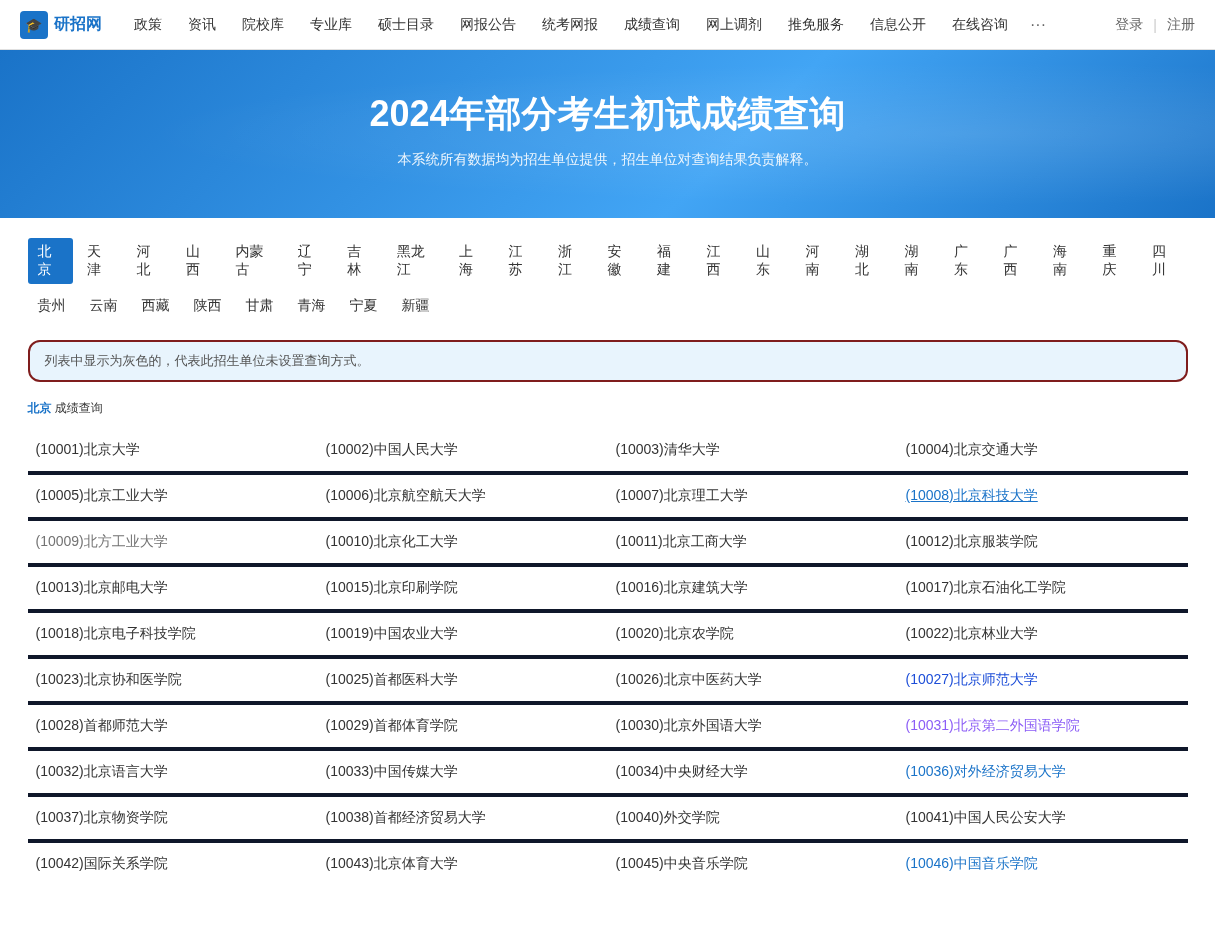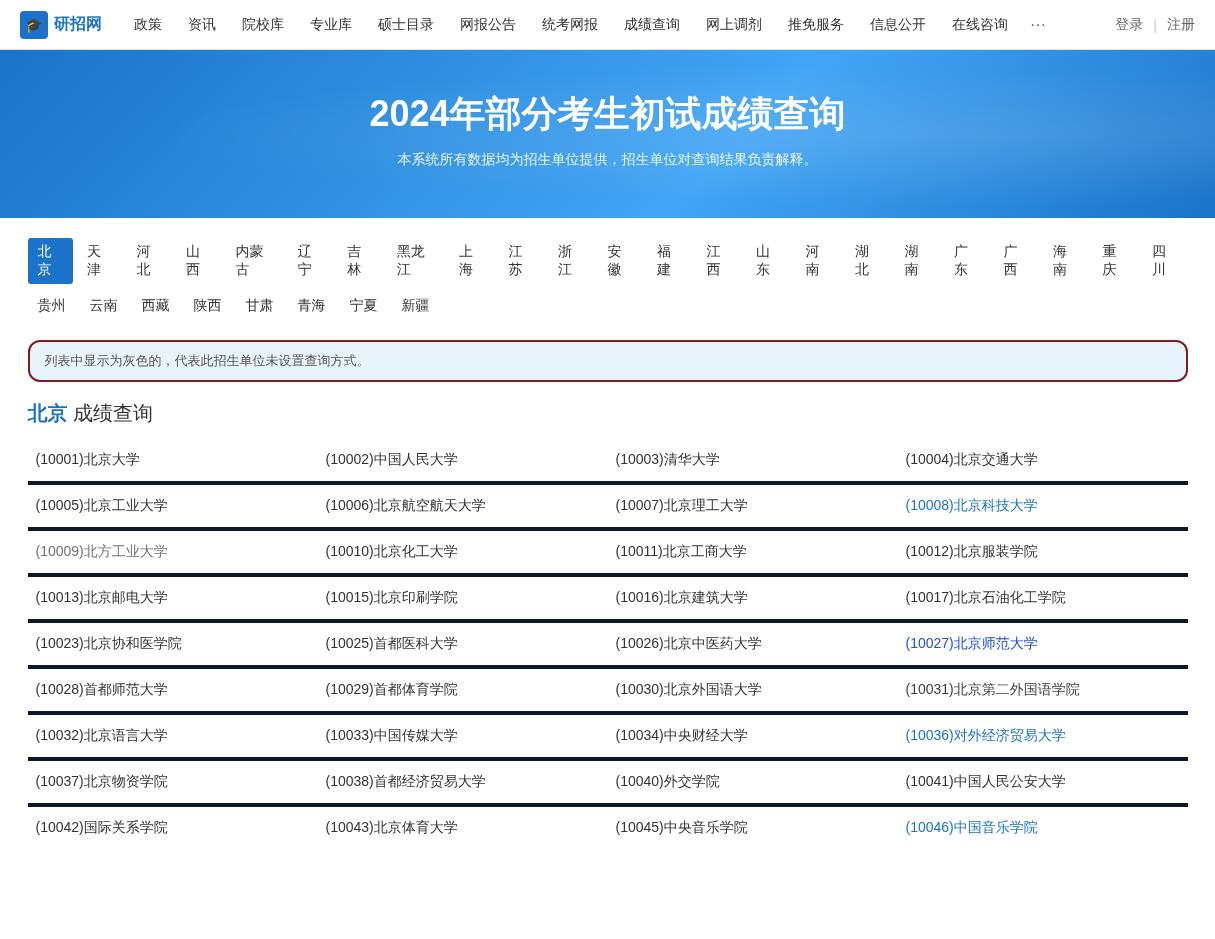--- a/index.html
+++ b/index.html
@@ -74,21 +74,21 @@
     }
 
     
     .info-box {
       background: #e8f4fd; border: 2px solid #7f1d1d; border-radius: 12px;
       padding: 10px 15px; margin-bottom: 18px; font-size: 13px; color: #555;
     }
 
     
     .section-title {
-      font-size: 20px; margin-bottom: 12px;
+      font-size: 12px; margin-bottom: 12px;
       color: #333;
     }
     .section-title .blue { color: #1a73c8; font-weight: bold; }
 
     
     .uni-grid { width: 100%; border-collapse: collapse; }
     .uni-grid tr { border-bottom: 4px solid #0f172a; }
     .uni-grid tr:last-child { border-bottom: none; }
     .uni-grid td {
       padding: 12px 8px; width: 25%; font-size: 14px; color: #333;
@@ -189,45 +189,51 @@
           <tr>
             <td>(10001)北京大学</td>
             <td>(10002)中国人民大学</td>
             <td>(10003)清华大学</td>
             <td>(10004)北京交通大学</td>
           </tr>
           <tr>
             <td>(10005)北京工业大学</td>
             <td>(10006)北京航空航天大学</td>
             <td>(10007)北京理工大学</td>
-            <td class="link-cell" style="color: rgb(26, 115, 200); cursor: pointer;">(10008)北京科技大学</td>
+            <td class="link-cell" style="color: rgb(26, 115, 200); cursor: pointer; text-decoration: underline;">(10008)北京科技大学</td>
           </tr>
           <tr>
             <td class="link-cell" style="color: #737373; cursor: pointer;">(10009)北方工业大学</td>
             <td>(10010)北京化工大学</td>
             <td>(10011)北京工商大学</td>
             <td>(10012)北京服装学院</td>
           </tr>
           <tr>
             <td>(10013)北京邮电大学</td>
             <td>(10015)北京印刷学院</td>
             <td>(10016)北京建筑大学</td>
             <td>(10017)北京石油化工学院</td>
           </tr>
           <tr>
+            <td>(10018)北京电子科技学院</td>
+            <td>(10019)中国农业大学</td>
+            <td>(10020)北京农学院</td>
+            <td>(10022)北京林业大学</td>
+          </tr>
+          <tr>
             <td>(10023)北京协和医学院</td>
             <td>(10025)首都医科大学</td>
             <td>(10026)北京中医药大学</td>
             <td class="link-cell" style="color: #1d4ed8; cursor: pointer;">(10027)北京师范大学</td>
           </tr>
           <tr>
             <td>(10028)首都师范大学</td>
             <td>(10029)首都体育学院</td>
             <td>(10030)北京外国语大学</td>
-            <td class="link-cell" style="color: #404040; cursor: pointer; margin-left: 32px;">(10031)北京第二外国语学院</td>
+            <td class="link-cell" style="color: #8b5cf6; cursor: pointer; margin-left: 32px;">(10031)北京第二外国语学院</td>
           </tr>
           <tr>
             <td>(10032)北京语言大学</td>
             <td>(10033)中国传媒大学</td>
             <td>(10034)中央财经大学</td>
             <td class="link-cell" style="color: rgb(26, 115, 200); cursor: pointer;">(10036)对外经济贸易大学</td>
           </tr>
           <tr>
             <td>(10037)北京物资学院</td>
             <td>(10038)首都经济贸易大学</td>

